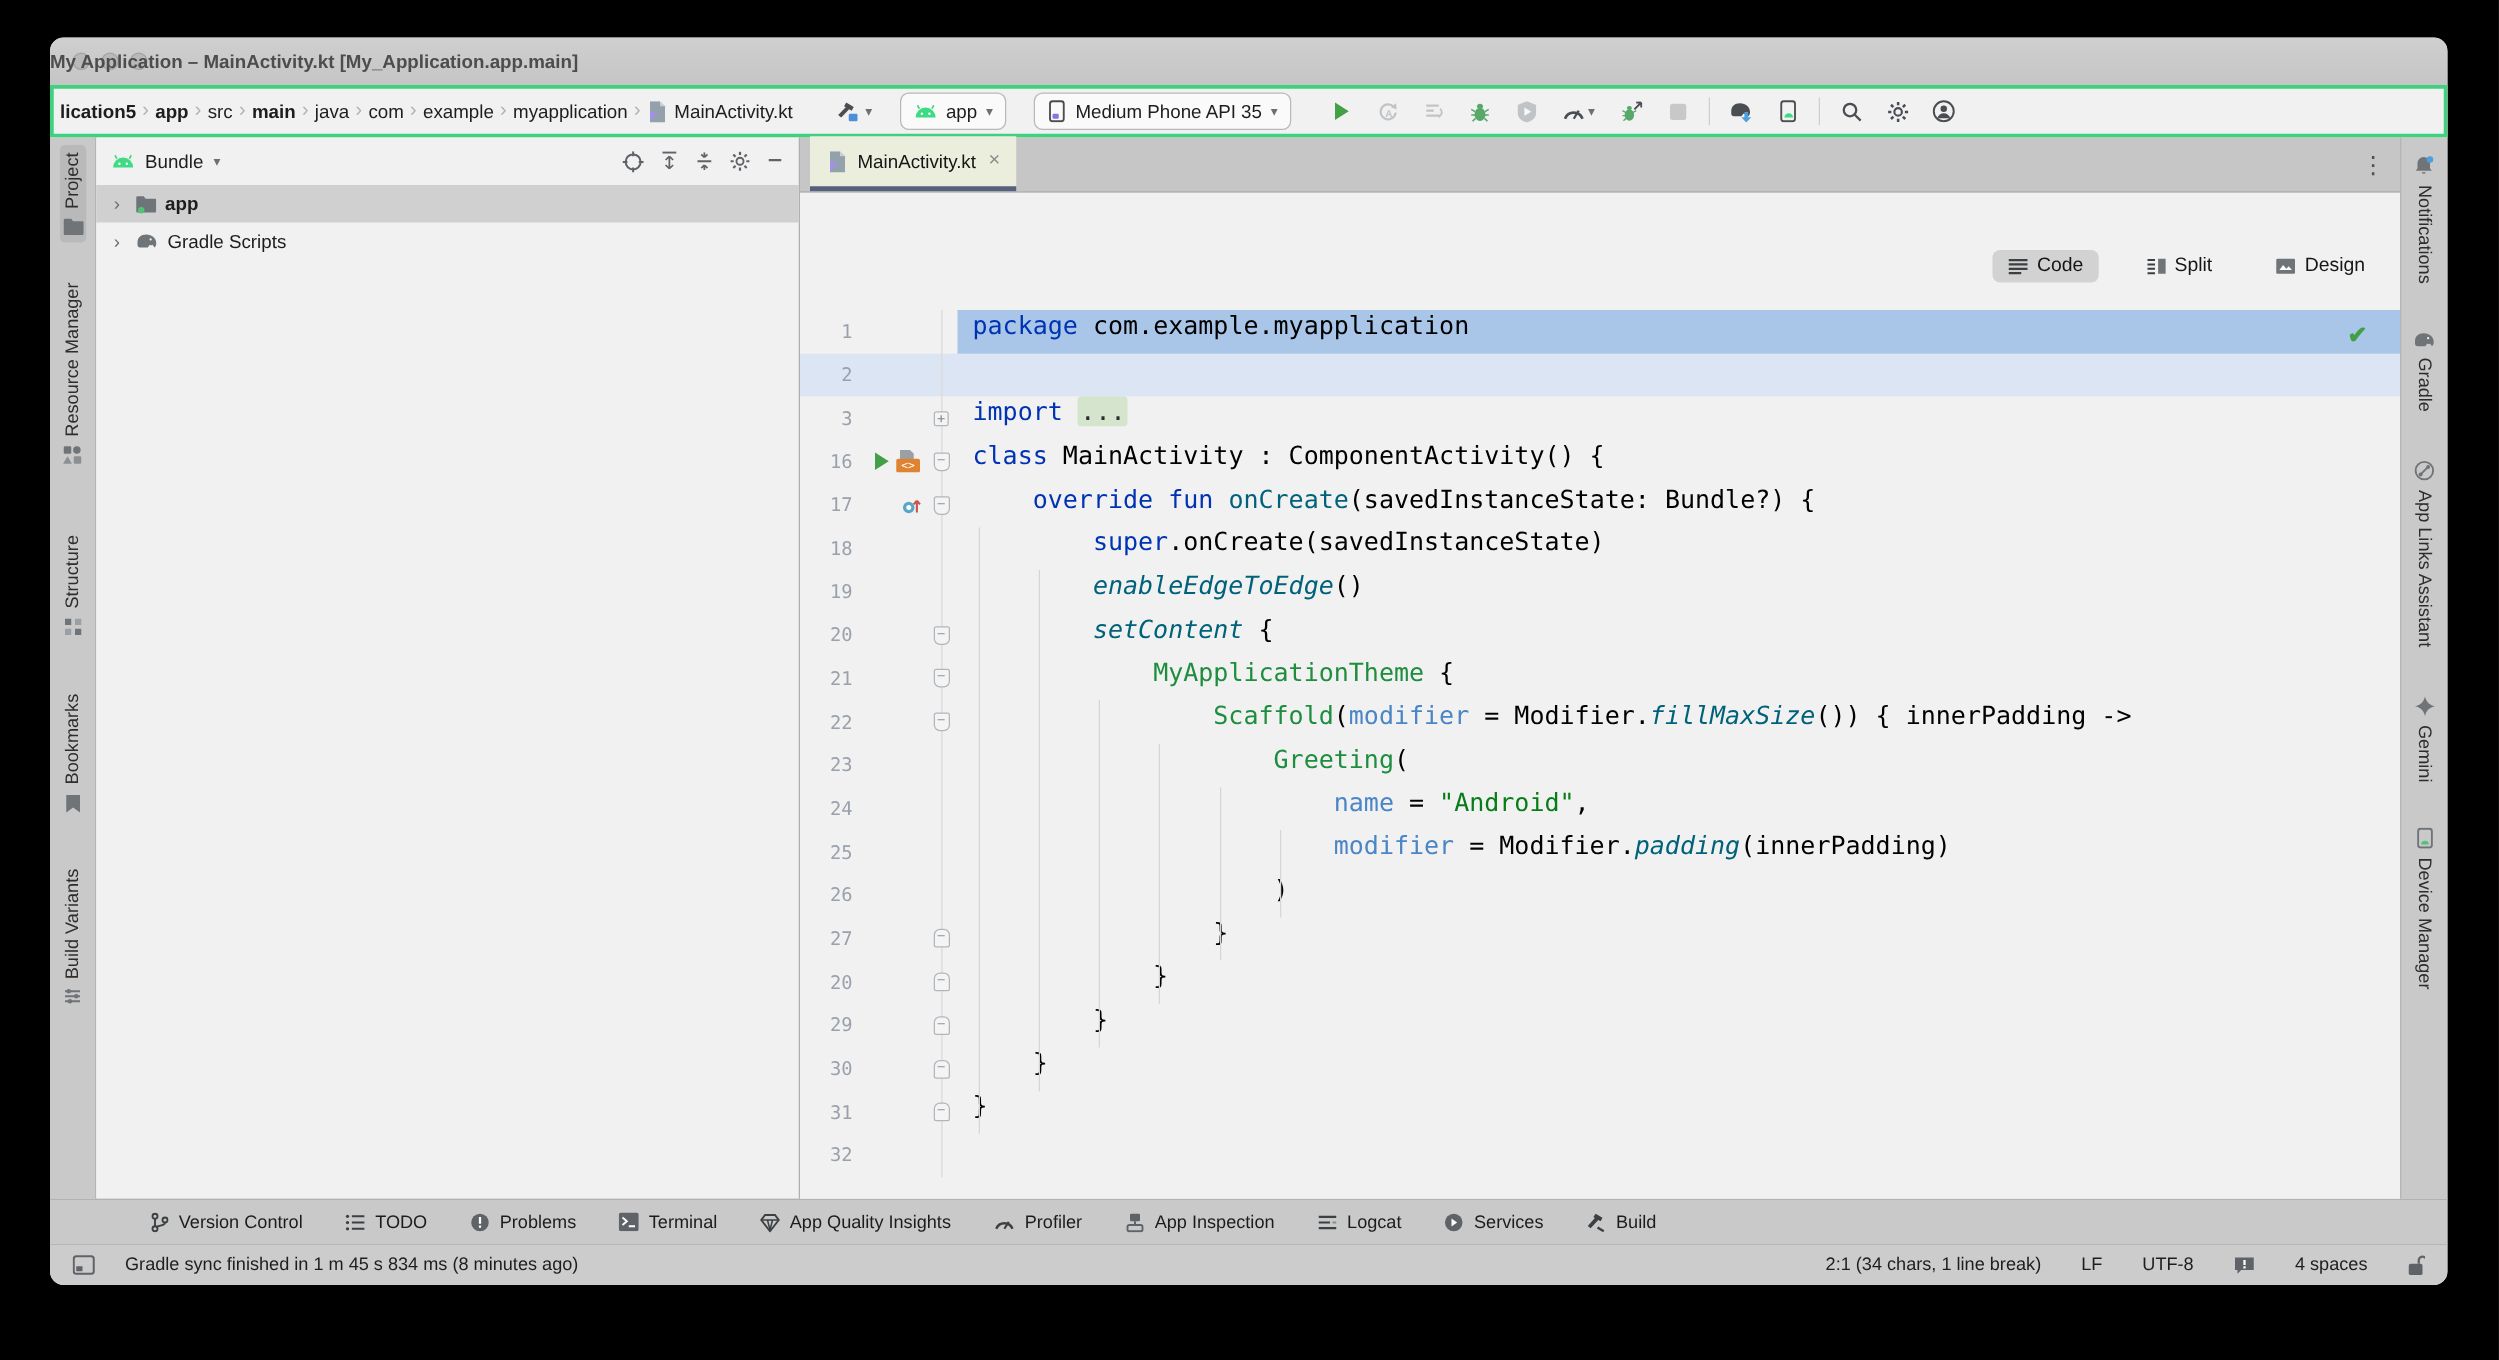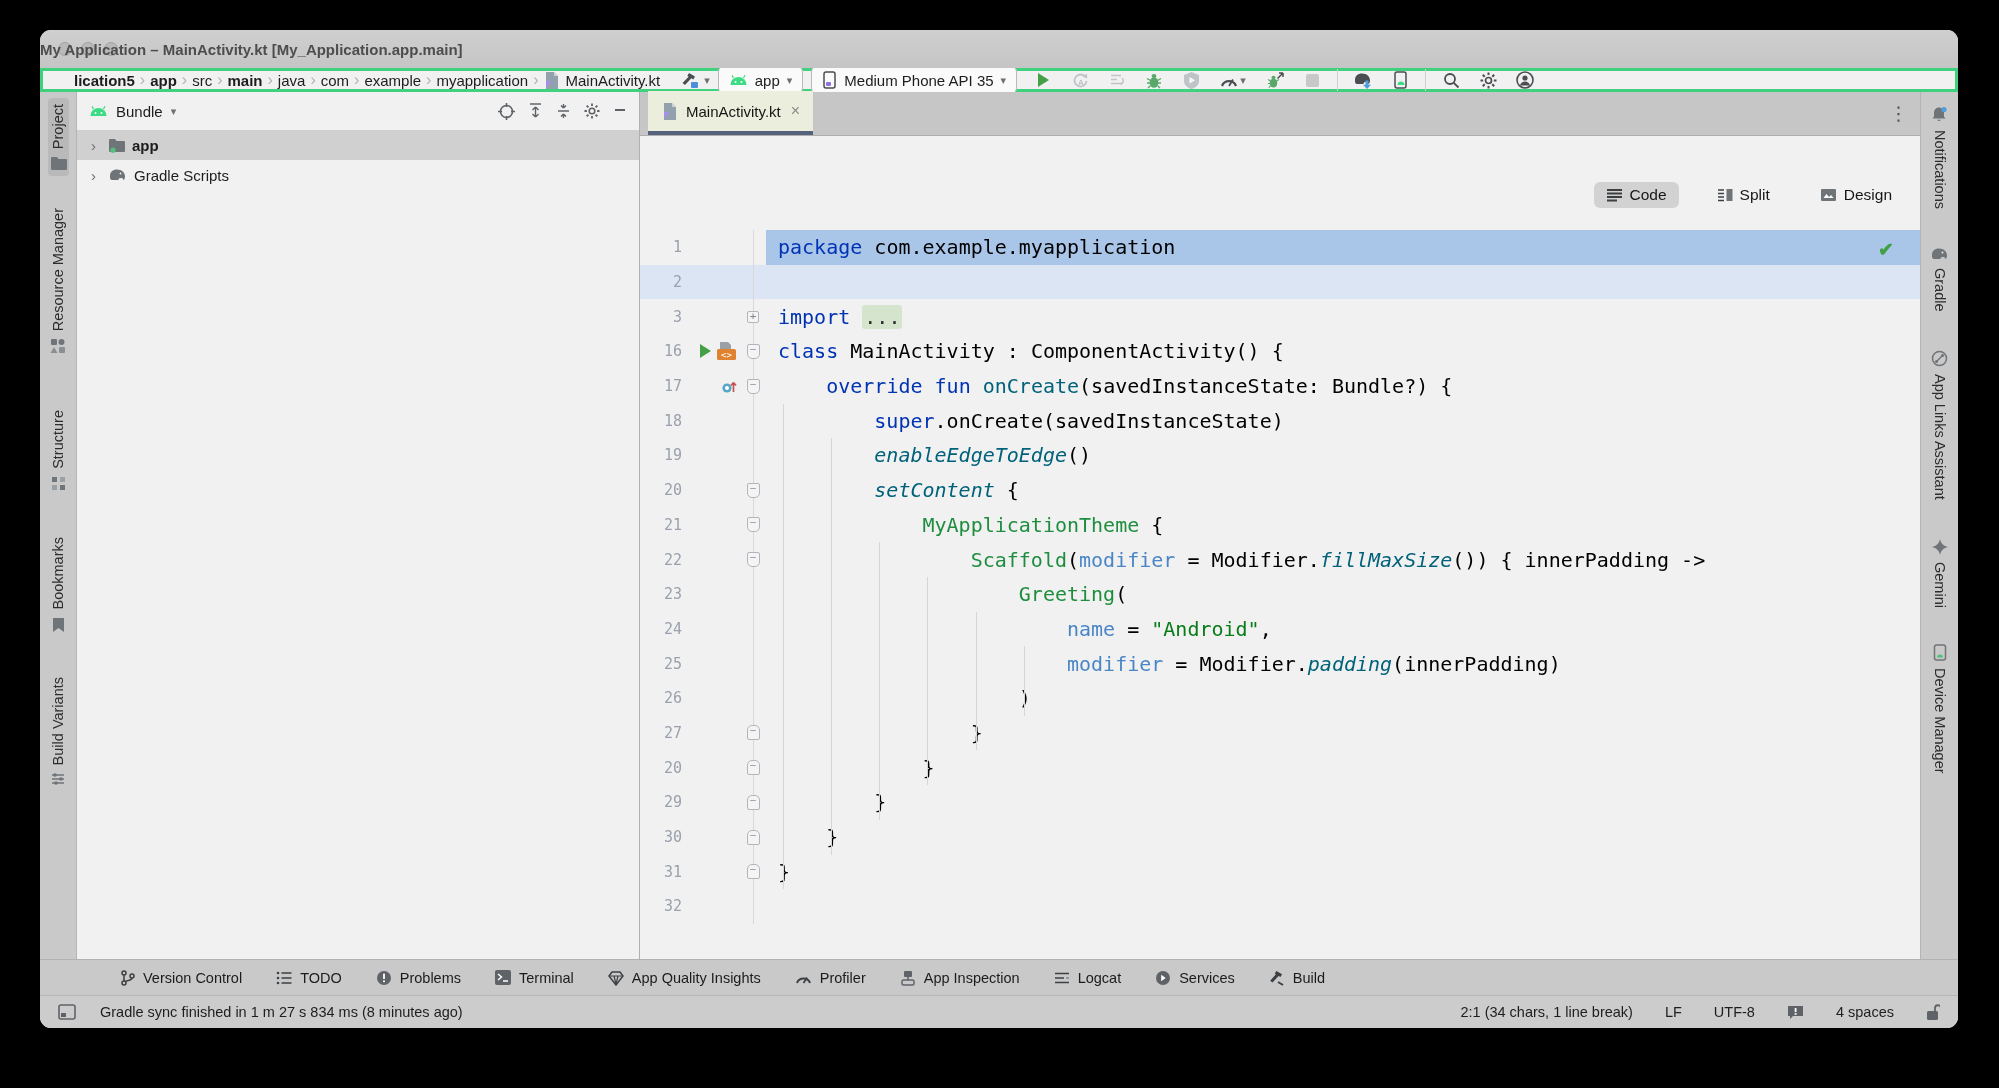--- a/index.html
+++ b/index.html
@@ -8,22 +8,22 @@
             border-radius:11px; overflow:hidden; background:#f1f1f1; display:flex; flex-direction:column;
             box-shadow:0 18px 50px rgba(0,0,0,.6); }
 
   
   .titlebar { height:38px; background:linear-gradient(#cfcfcf,#c5c5c5); display:flex; align-items:center; position:relative; flex:0 0 auto; }
   .lights { display:flex; gap:9px; margin-left:18px; }
   .light { width:14px; height:14px; border-radius:50%; background:#b9b9b9; border:1px solid #a2a2a2; }
   .wtitle { position:absolute; left:0; right:0; text-align:left; font-size:15px; font-weight:bold; color:#4d4d4d; }
 
   
-  .toolbar { height:24px; flex:0 0 auto; background:#f1f1f1; border:3px solid #3fd17d;
-             display:flex; align-items:center; padding:0 28px; gap:8px; }
+  .toolbar { height:42px; flex:0 0 auto; background:#f1f1f1; border:3px solid #3fd17d;
+             display:flex; align-items:center; padding:0 2px; gap:22px; }
   .crumbs { display:flex; align-items:center; gap:2px; white-space:nowrap; }
   .crumb { font-size:15px; color:#1d1d1d; padding:0 3px; display:flex; align-items:center; gap:5px; }
   .crumb.b { font-weight:bold; }
   .crumb-sep { color:#b3b3b3; font-size:16px; }
   .tb-build { display:flex; align-items:center; gap:4px; margin-left:10px; cursor:default; }
   .caret { font-size:11px; color:#6f6f6f; }
   .combo { display:flex; align-items:center; gap:7px; background:#fafafa; border:1px solid #b9b9b9; border-radius:7px;
            height:30px; padding:0 10px; font-size:15px; color:#1d1d1d; }
   .tb-actions { display:flex; align-items:center; gap:13px; margin-left:6px; }
   .tbi { display:inline-flex; align-items:center; justify-content:center; width:24px; height:24px; }
@@ -64,21 +64,21 @@
   .mode { display:flex; align-items:center; gap:7px; padding:4px 12px; border-radius:6px; }
   .mode.sel { background:#d2d2d2; }
   .check { position:absolute; top:78px; right:26px; color:#3fa144; font-size:19px; font-weight:bold; z-index:6; }
 
   .code-rows { position:relative; margin-top:70px; font-family:"DejaVu Sans Mono", monospace; font-size:20px; }
   .crow { height:34.7px; display:flex; align-items:center; }
   .crow.caret { background:#dce5f3; }
   .lnum { width:52px; text-align:right; padding-right:10px; color:#9aa1ac; font-size:15px; flex:0 0 auto; }
   .lgut { width:48px; flex:0 0 auto; display:flex; justify-content:flex-end; align-items:center; gap:3px; padding-right:2px; }
   .lfold { width:26px; flex:0 0 auto; display:flex; justify-content:center; align-items:center; z-index:2; }
-  .lcode { flex:1; white-space:pre; padding-left:12px; height:100%; display:flex; align-items:center; color:#111; }
+  .lcode { flex:1; white-space:pre; padding-left:12px; height:100%; display:flex; align-items:flex-start; color:#111; }
   .crow.sel .lcode { background:#a9c6e9; }
   .fm { width:13px; height:15px; border:1px solid #b1b6bd; background:#f4f4f4; position:relative; }
   .fm.open { border-radius:2px 2px 5px 5px; }
   .fm.close { border-radius:5px 5px 2px 2px; }
   .fm::after { content:"−"; position:absolute; left:0; right:0; top:-2px; text-align:center; color:#9aa1ac; font-size:11px; }
   .fm.plus { width:12px; height:12px; border-radius:2px; }
   .fm.plus::after { content:"+"; top:-2px; color:#80868e; }
   .tk-kw { color:#0033b3; } .tk-fn { color:#00627a; } .tk-fni { color:#00627a; font-style:italic; }
   .tk-comp { color:#1e8e3e; } .tk-str { color:#067d17; } .tk-np { color:#4a86c7; } .tk-pl { color:#000000; }
   .tk-foldchip { background:#d5e5cd; border-radius:3px; padding:0 2px; color:#2c2c2c; }
@@ -770,21 +770,21 @@
       </span>
     </div>
 
   <div class="sbar">
     <span class="icon" id="sb-layout">
         <svg width="18" height="16" viewBox="0 0 18 16">
           <rect x="1" y="1" width="16" height="14" rx="2" fill="none" stroke="#5f6368" stroke-width="1.6"></rect>
           <rect x="3" y="9" width="5" height="4" fill="#5f6368"></rect>
         </svg>
       </span>
-    <span style="margin-left:14px">Gradle sync finished in 1 m 27 s 834 ms (8 minutes ago)</span>
+    <span style="margin-left:14px">Gradle sync finished in 1 m 45 s 834 ms (8 minutes ago)</span>
     <span class="sb-spacer"></span>
     <span class="sb-it">2:1 (34 chars, 1 line break)</span>
     <span class="sb-it">LF</span>
     <span class="sb-it">UTF-8</span>
     <span class="sb-it icon" id="sb-bubble">
         <svg width="17" height="15" viewBox="0 0 17 15">
           <path fill="#5f6368" d="M1 1h15v10H6l-3 3v-3H1z"></path>
           <rect x="7.7" y="3" width="1.8" height="4" fill="#fff"></rect>
           <rect x="7.7" y="8" width="1.8" height="1.8" fill="#fff"></rect>
         </svg>

